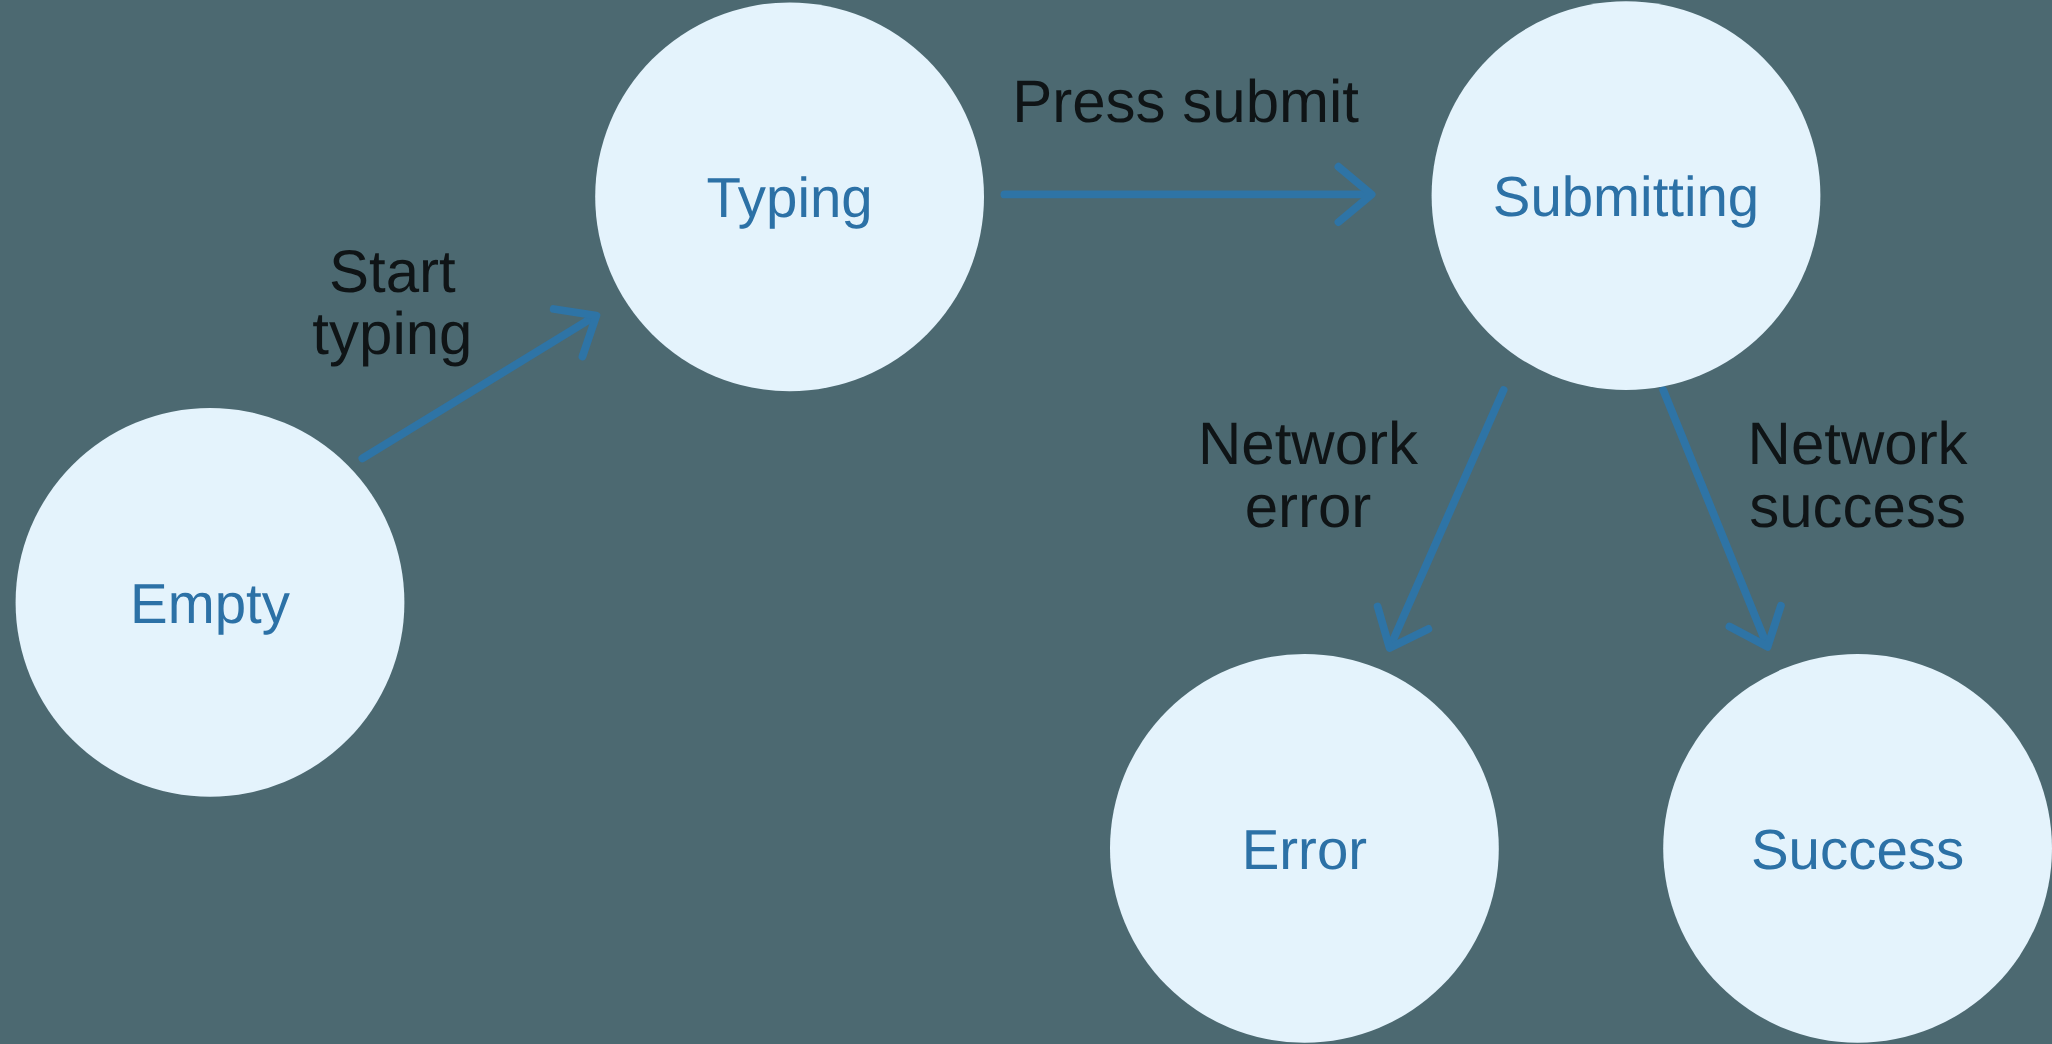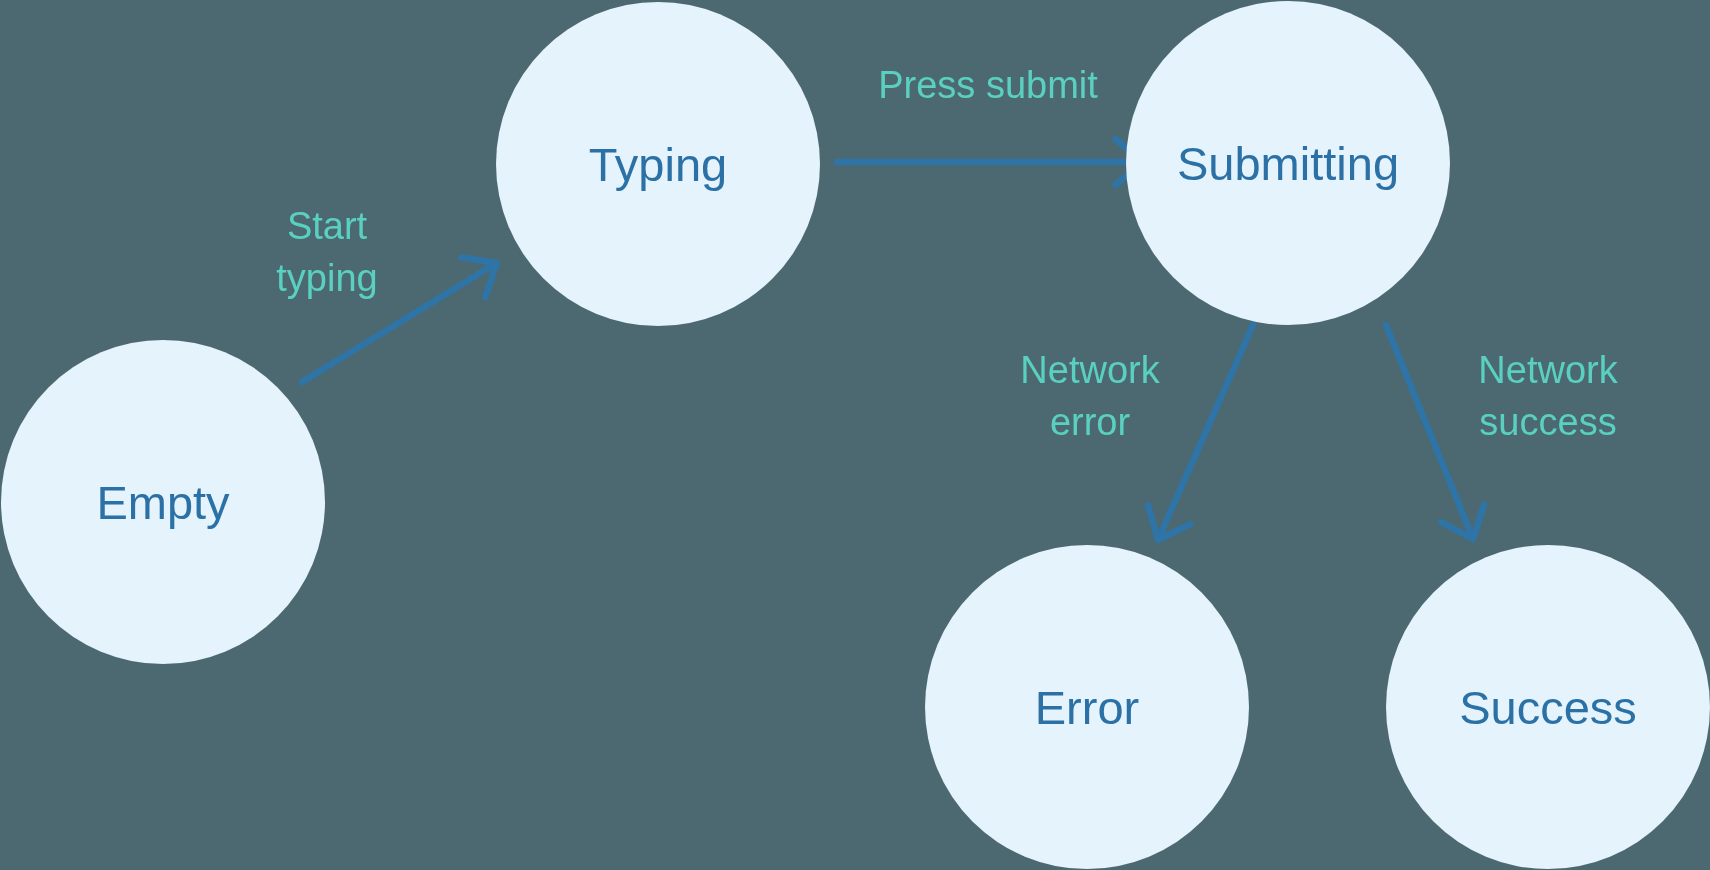--- a/index.html
+++ b/index.html
@@ -39,33 +39,33 @@
     display: flex;
     align-items: center;
     justify-content: center;
   }
   .node-label {
     font-size: 47px;
     font-weight: 500;
     color: #2C71A6;
     white-space: nowrap;
   }
-  .node-empty      { left: 1px;    top: 340px; }
+  .node-empty      { left: 13px;    top: 340px; }
   .node-typing     { left: 496px;  top: 2px;   }
-  .node-submitting { left: 1126px; top: 1px; align-items: center;   }
+  .node-submitting { left: 1193px; top: 1px; align-items: center;   }
   .node-error      { left: 925px;  top: 545px; }
   .node-success    { left: 1386px; top: 545px; }
   .edge-label {
     position: absolute;
     transform: translate(-50%, -50%);
     text-align: center;
-    font-size: 38px;
+    font-size: 50px;
     font-weight: 500;
     line-height: 52px;
-    color: #5eead4;
+    color: #000000;
     opacity: 0.8;
     white-space: nowrap;
   }
   .edge-label span { display: block; }
   .edge-label-start-typing    { left: 327px;  top: 252px; }
   .edge-label-press-submit    { left: 988px;  top: 85px;  }
   .edge-label-network-error   { left: 1090px; top: 396px; }
   .edge-label-network-success { left: 1548px; top: 396px; }
 </style>
 </head>

